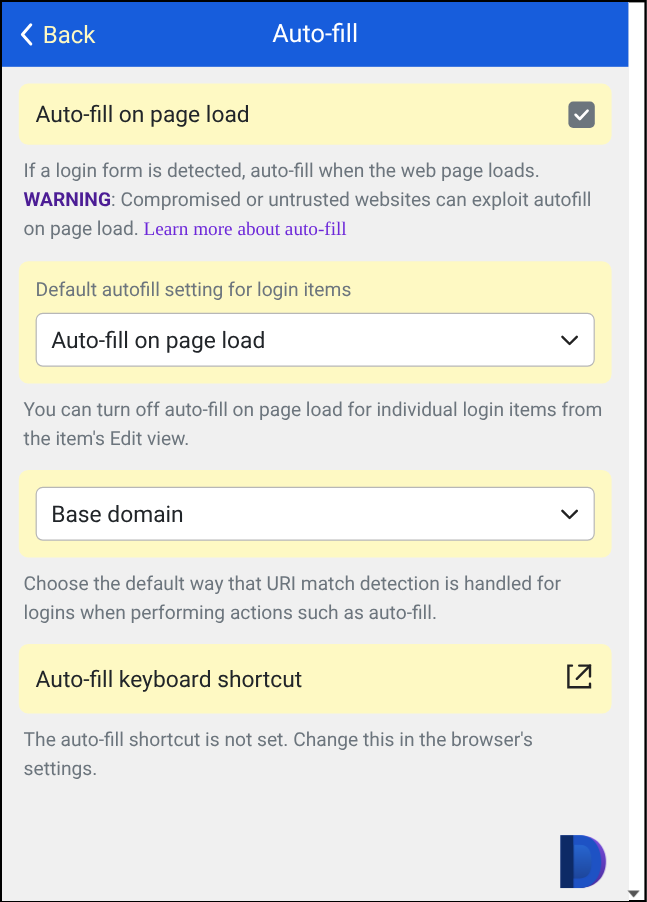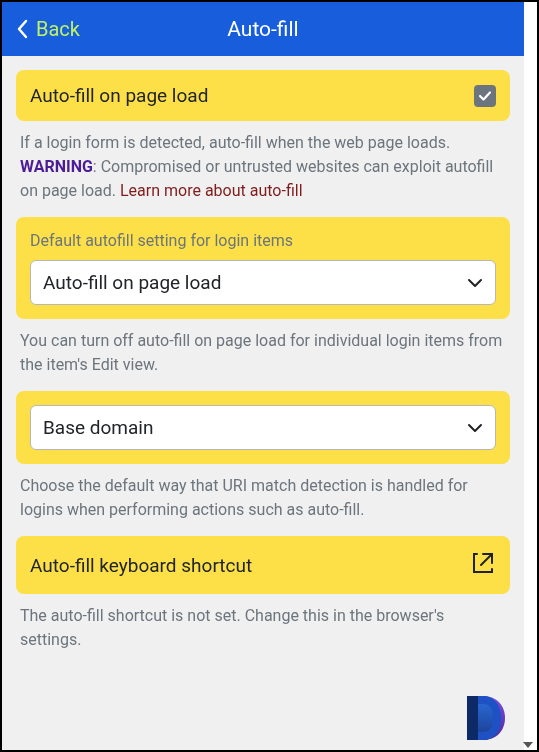--- a/index.html
+++ b/index.html
@@ -29,38 +29,38 @@
       height: 54px;
       display: flex;
       align-items: center;
       position: relative;
       padding: 0 14px;
     }
     .back-btn {
       display: flex;
       align-items: center;
       gap: 8px;
-      color: #bef264;
+      color: #fef9c3;
       font-size: 20px;
       cursor: pointer;
     }
     .back-btn svg { width: 12px; height: 20px; }
     .back-btn span { font-weight: 400; }
     .header-title {
       position: absolute;
       left: 50%;
       transform: translateX(-50%);
       font-size: 21px;
       font-weight: 400;
     }
     .content {
       padding: 0 14px;
     }
     .card {
-      background: #fde047;
+      background: #fef9c3;
       border-radius: 8px;
       padding: 14px 14px;
       margin-top: 14px;
     }
     .row {
       display: flex;
       align-items: center;
       justify-content: space-between;
     }
     .row-title {
@@ -77,21 +77,21 @@
       justify-content: center;
     }
     .checkbox svg { width: 14px; height: 14px; }
     .help {
       color: #6c757d;
       font-size: 16px;
       line-height: 1.5;
       padding: 10px 4px 0 4px;
     }
     .help b { color: #4c1d95; font-weight: 700; }
-    .help a { color: #7f1d1d; text-decoration: none; }
+    .help a { color: #6d28d9; text-decoration: none; font-family: Liberation Serif, serif; }
     .field-label {
       color: #6c757d;
       font-size: 16px;
       margin-bottom: 10px;
     }
     .select {
       border: 1px solid #b7b7b7;
       border-radius: 6px;
       padding: 10px 12px;
       display: flex;

